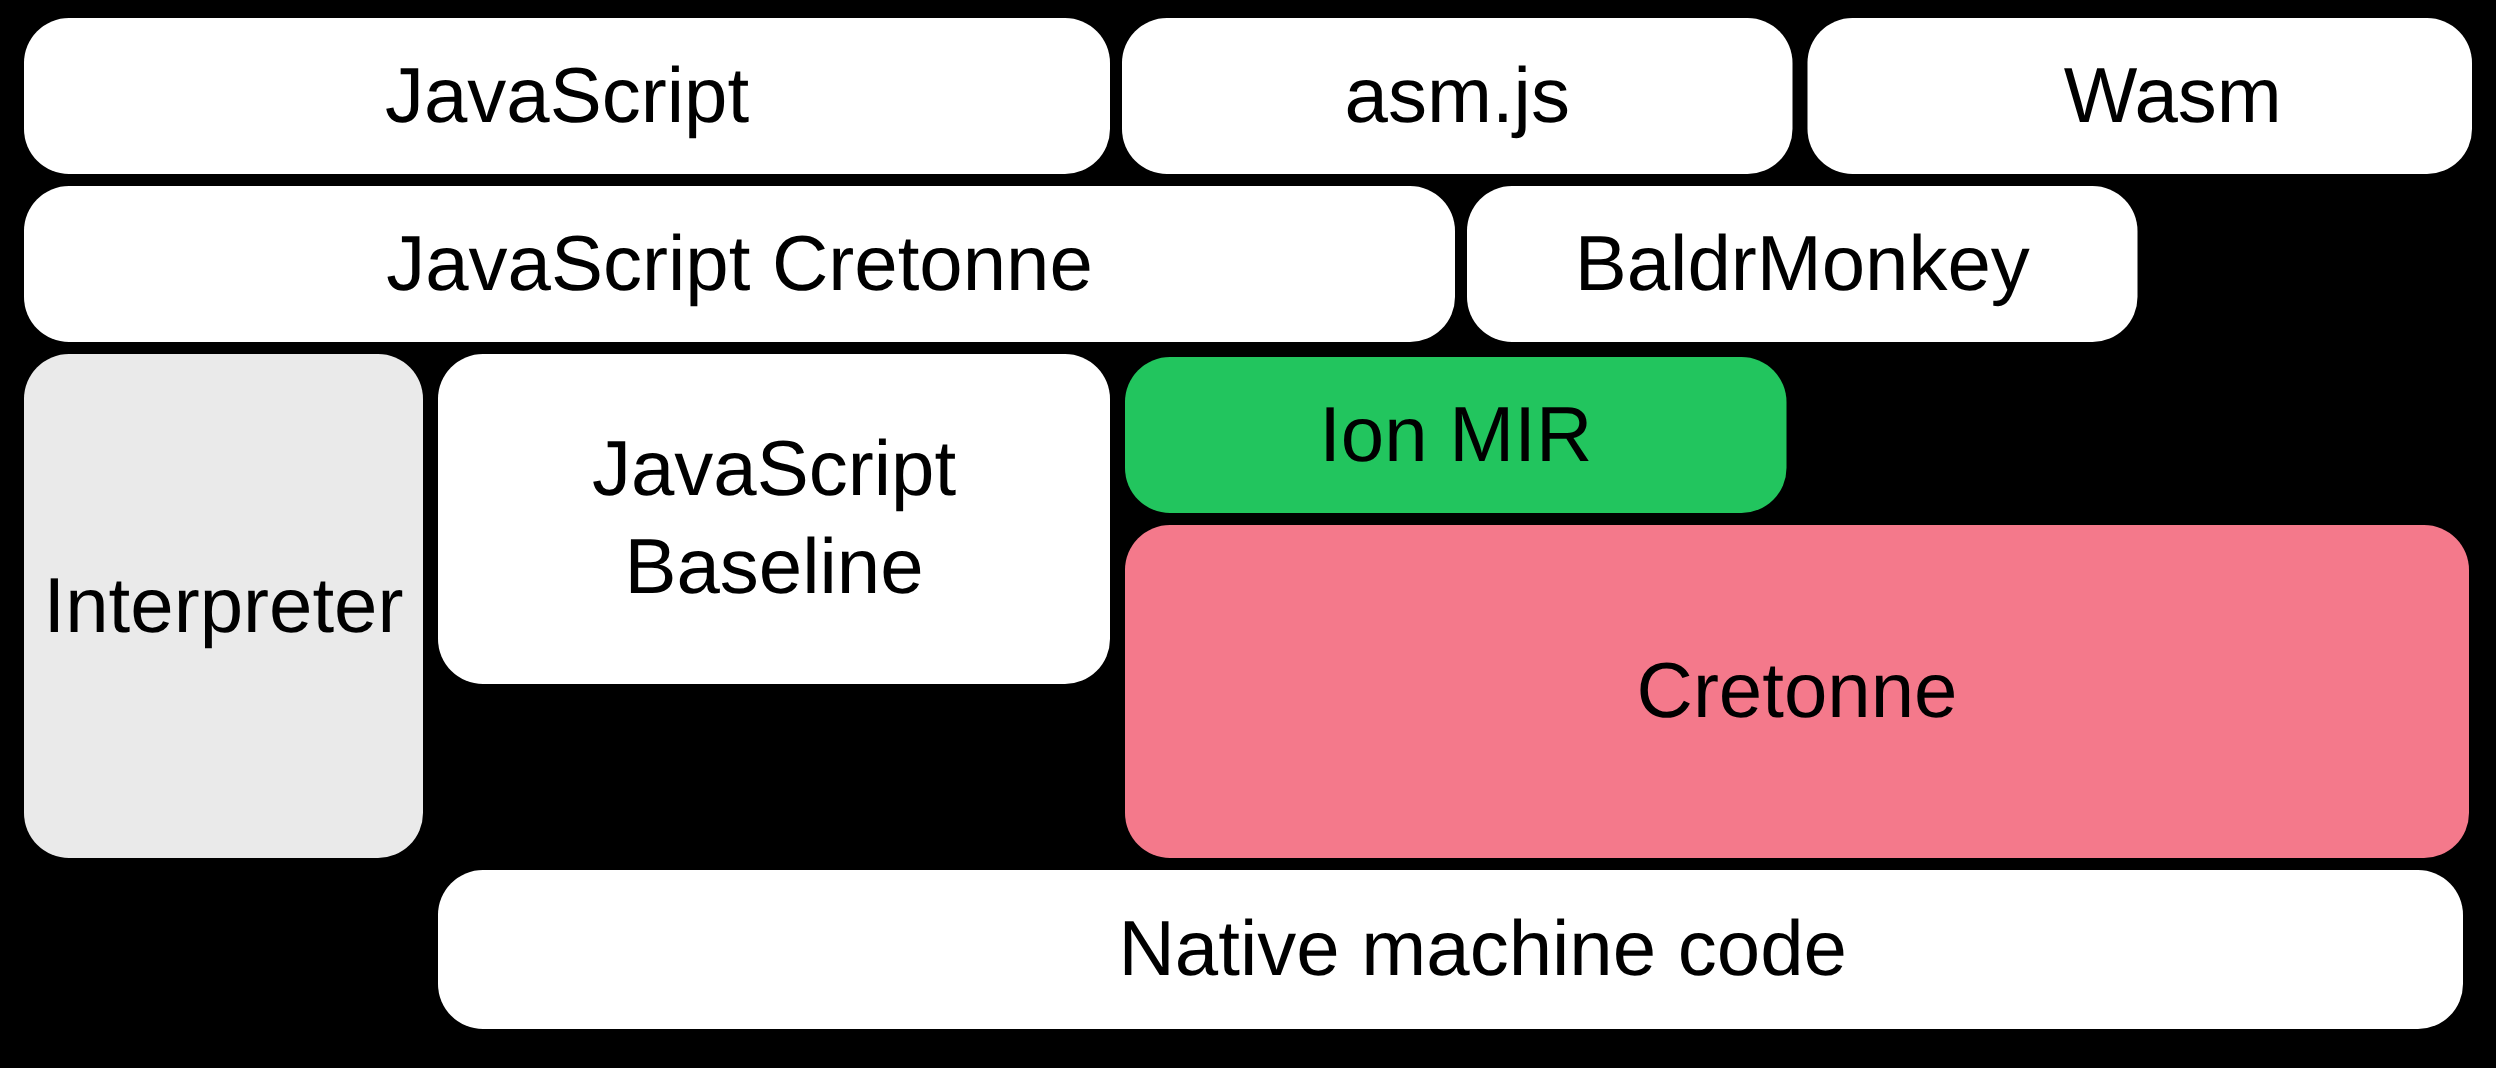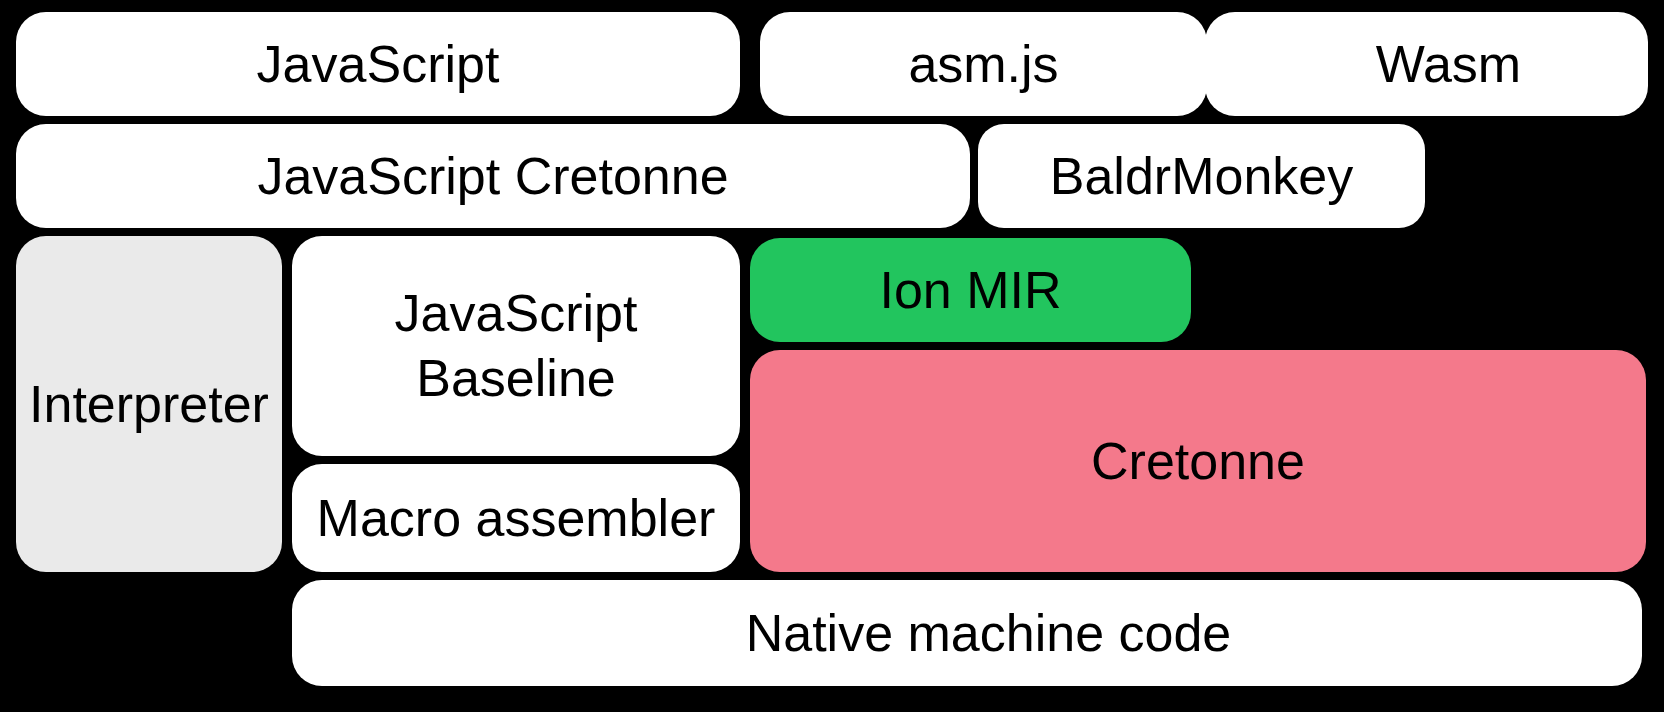--- a/index.html
+++ b/index.html
@@ -28,25 +28,25 @@
     font-size: 52px;
     line-height: 1.25;
     display: flex;
     align-items: center;
     justify-content: center;
     text-align: center;
     white-space: pre-line;
   }
   
   #node-javascript          { left: 16px;   top: 12px;  width: 724px;  height: 104px; }
-  #node-asmjs               { left: 748px;  top: 12px;  width: 447px;  height: 104px; margin-left: 12px; }
+  #node-asmjs               { left: 748px;  top: 12px;  width: 447px;  height: 104px; }
   #node-wasm                { left: 1205px; top: 12px;  width: 443px;  height: 104px; padding-left: 44px; }
   
   #node-javascript-bytecode { left: 16px;   top: 124px; width: 954px;  height: 104px; }
-  #node-baldrmonkey         { left: 978px;  top: 124px; width: 447px;  height: 104px; border-radius: 26px; }
+  #node-baldrmonkey         { left: 978px;  top: 124px; width: 447px;  height: 104px; }
   
   #node-interpreter         { left: 16px;   top: 236px; width: 266px;  height: 336px; }
   #node-javascript-baseline { left: 292px;  top: 236px; width: 448px;  height: 220px; }
   #node-ion-mir             { left: 750px;  top: 238px; width: 441px;  height: 104px; }
   #node-cretonne            { left: 750px;  top: 350px; width: 896px;  height: 222px; }
   #node-macro-assembler     { left: 292px;  top: 464px; width: 448px;  height: 108px; }
   
   #node-native-machine-code { left: 292px;  top: 580px; width: 1350px; height: 106px; padding-left: 43px; }
 </style>
 </head>
@@ -66,17 +66,16 @@
 
   <div id="node-interpreter" class="node" style="background: rgb(234, 234, 234);">Interpreter</div>
 
   <div id="node-javascript-baseline" class="node" style="background: rgb(255, 255, 255);">JavaScript
 Baseline</div>
 
   <div id="node-ion-mir" class="node" style="background: #22c55e;">Ion MIR</div>
 
   <div id="node-cretonne" class="node" style="background: rgb(244, 121, 139);">Cretonne</div>
 
-  <div id="node-macro-assembler" class="node" style="background: rgb(255, 255, 255);">Macro assembler</div>
 
   <div id="node-native-machine-code" class="node" style="background: rgb(255, 255, 255);">Native machine code</div>
 
 </div>
 
 </body></html>

